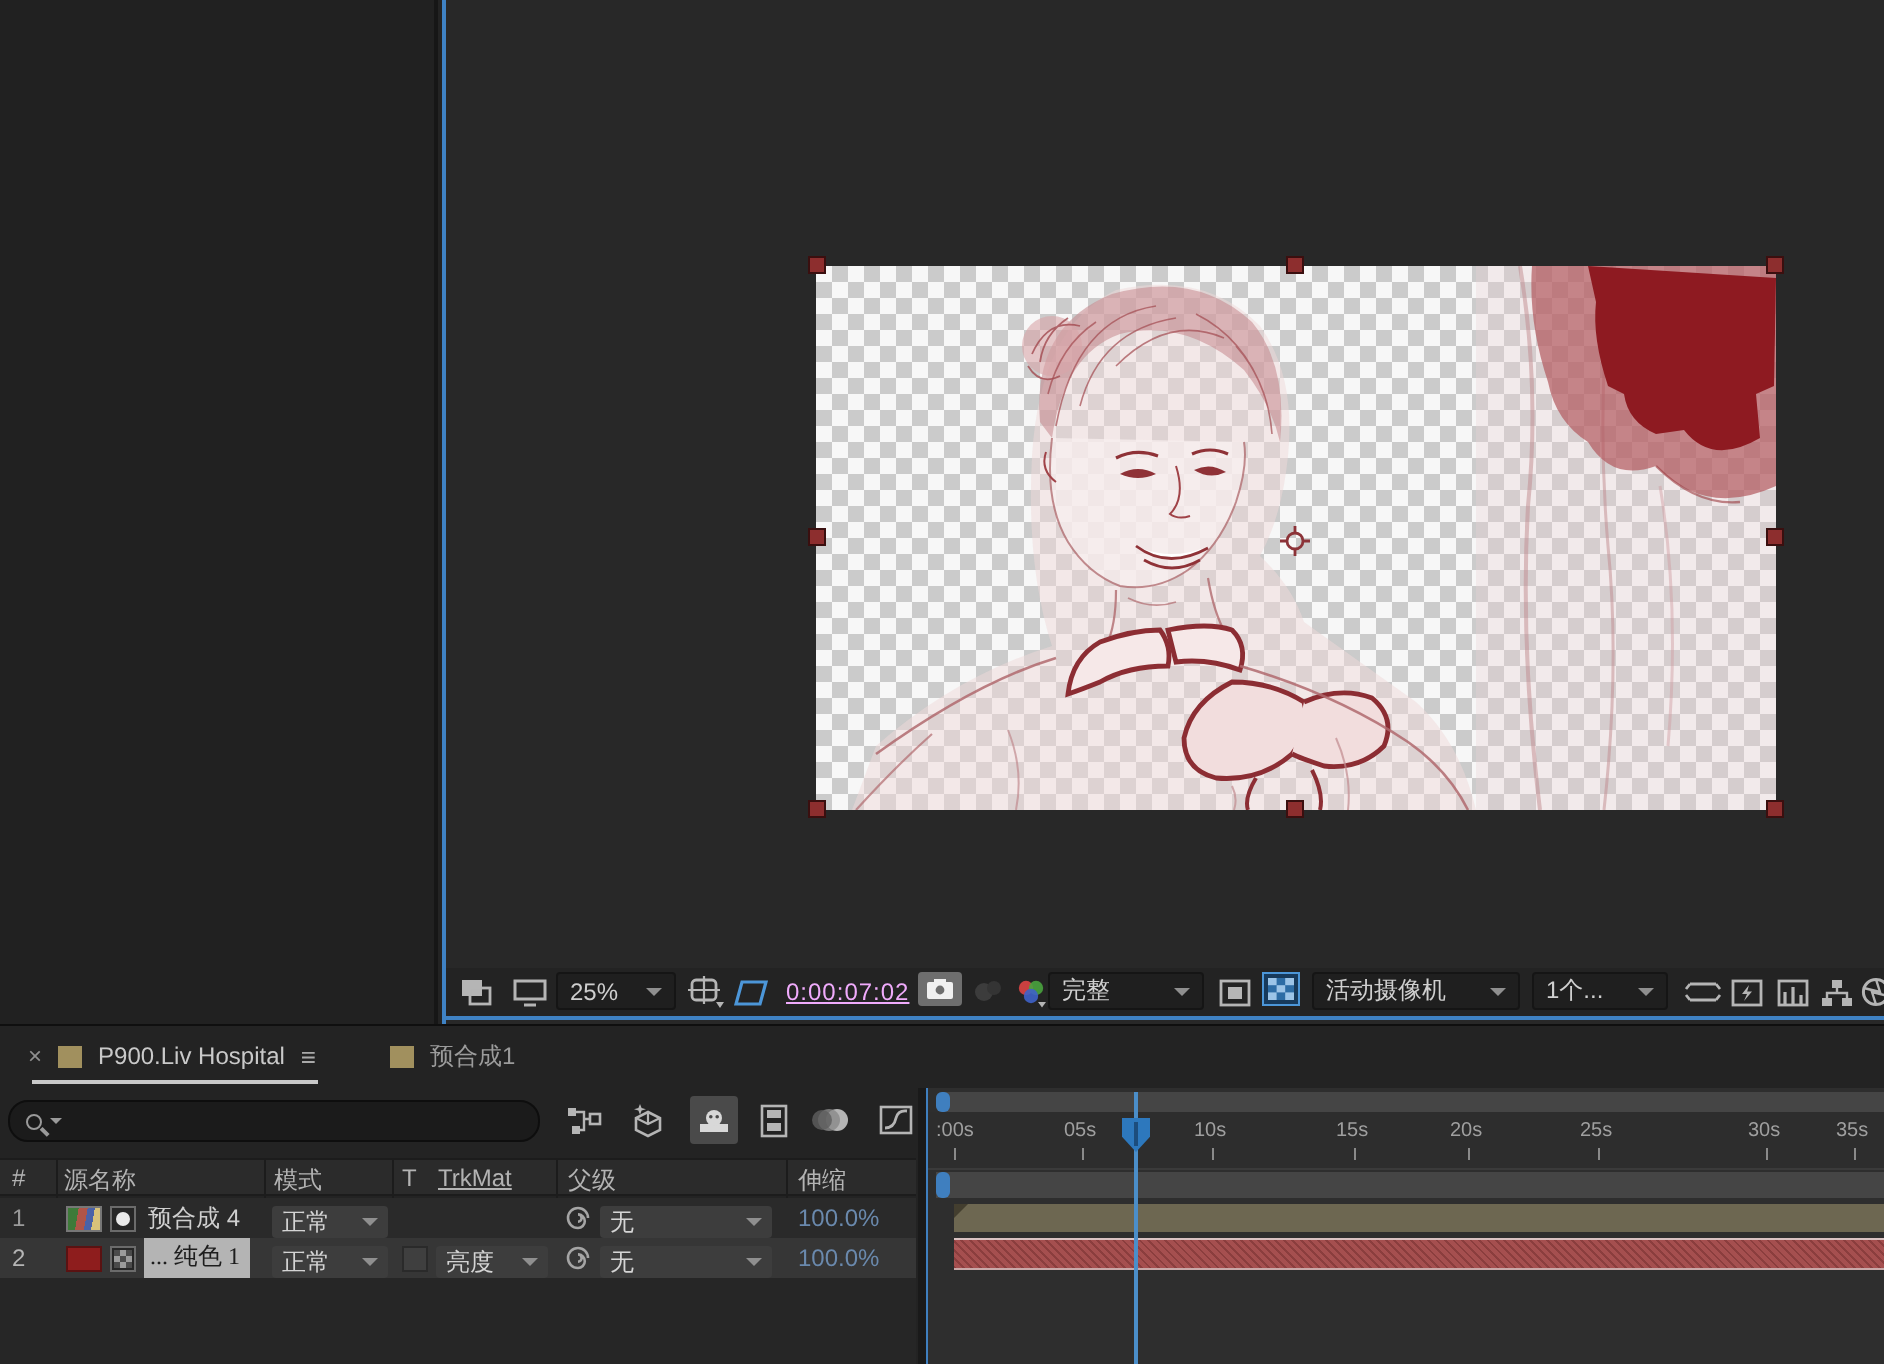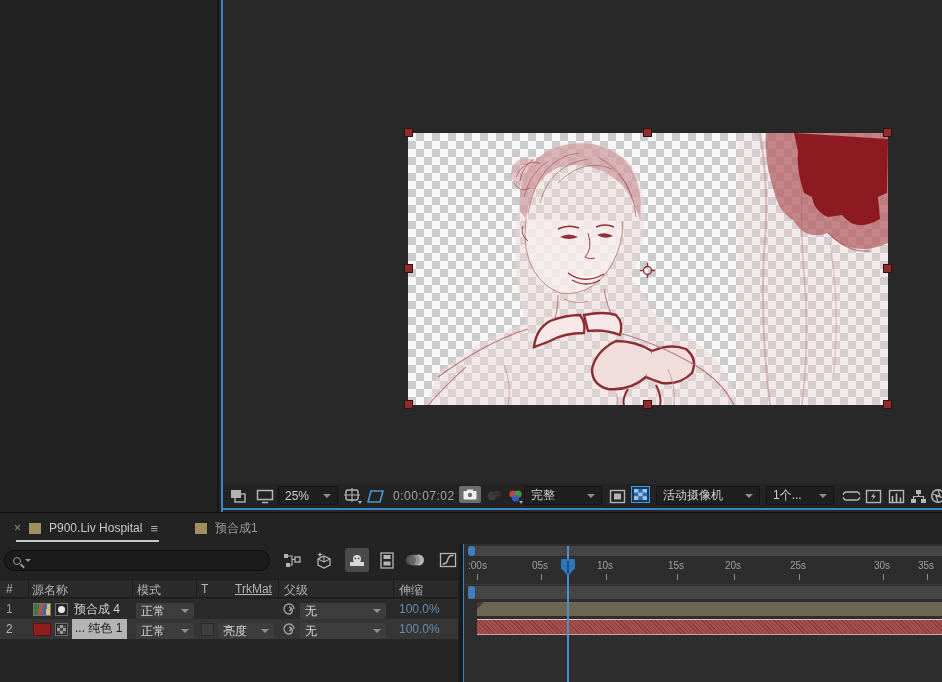--- a/index.html
+++ b/index.html
@@ -29,21 +29,21 @@
   }
   .sel-handle { position:absolute; width:7px; height:7px; background:#8d2e2e; outline:1px solid #3a0f0f; }
   .anchor-point { position:absolute; left:232px; top:130px; width:15px; height:15px; }
 
   
   .viewer-toolbar { left:2px; top:484px; width:719px; height:24px; background:#232323; display:flex; align-items:center; }
   .vt-item { position:absolute; display:flex; align-items:center; justify-content:center; height:20px; top:2px;text-align:right; }
   .vt-dd { background:#1f1f1f; border:1px solid #151515; border-radius:2px; color:#cfcfcf;
            display:flex; align-items:center; justify-content:space-between; padding:0 6px; height:19px; }
   .chev { width:0; height:0; border-left:4px solid transparent; border-right:4px solid transparent; border-top:4px solid #8f8f8f; margin-left:6px; }
-  .timecode { color:#a3a3a3; letter-spacing:.5px; }
+  .timecode { color:#f0abfc; letter-spacing:.5px;text-decoration:underline; }
   .snapshot-btn { background:#6e6e6e; border-radius:2px; width:22px; height:17px; display:flex; align-items:center; justify-content:center; }
   svg.icon { display:block; }
 
   
   .timeline-panel { left:0; top:512px; width:942px; height:170px; background:#232323; border-top:1px solid #0f0f0f; }
 
   .tabs-row { left:0; top:0; width:942px; height:30px; background:#232323; }
   .tab { position:absolute; top:0; height:30px; display:flex; align-items:center; gap:8px; }
   .tab-swatch { width:12px; height:11px; background:#a1905e; }
   .tab-underline { position:absolute; left:16px; top:27px; width:143px; height:2px; background:#c9c9c9; }
@@ -72,21 +72,21 @@
   .thumb { width:18px; height:13px; border:1px solid #777; }
   .thumb-precomp { background:linear-gradient(100deg,#3e7a39 0 30%,#b05548 30% 55%,#4a62a8 55% 75%,#d8c27a 75%); }
   .thumb-solid { background:#8e1d1d; border-color:#5a1212; }
   .badge { width:13px; height:13px; background:#262626; border:1px solid #6b6b6b; display:flex; align-items:center; justify-content:center; }
   .badge-dot { width:7px; height:7px; background:#e9e9e9; border-radius:50%; }
   .badge-checker { width:9px; height:9px;
       background-image:linear-gradient(45deg,#9a9a9a 25%,transparent 25%,transparent 75%,#9a9a9a 75%),
                        linear-gradient(45deg,#9a9a9a 25%,transparent 25%,transparent 75%,#9a9a9a 75%);
       background-size:6px 6px; background-position:0 0,3px 3px; background-color:#4a4a4a; }
   .name-normal { color:#cfcfcf; }
-  .name-selected { background:#b4b4b4; color:#1d1d1d; padding:1px 5px 2px 3px; }
+  .name-selected { background:#b4b4b4; color:#1d1d1d; padding:1px 5px 2px 3px;font-family:Liberation Serif, serif; }
   .t-box { width:13px; height:13px; background:#3f3f3f; border:1px solid #2a2a2a; }
   .stretch-val { color:#6a89ad; }
   .below-cols { left:0; top:126px; width:458px; height:44px; background:#262626; }
 
   
   .tl-right-bg { left:459px; top:31px; width:483px; height:139px; background:#2e2e2e; }
   .cols-right-divider { left:459px; top:31px; width:4px; height:139px; background:#1a1a1a; }
   .blue-divider { left:463px; top:31px; width:1px; height:139px; background:#3f7fbf; }
   .navigator-bar { left:468px; top:33px; width:474px; height:10px; background:#454545; border-radius:3px 0 0 3px; }
   .nav-cap { position:absolute; left:0; top:0; width:7px; height:10px; background:#3f7fbf; border-radius:3px; }
@@ -356,21 +356,21 @@
           <path d="M3.5,12 Q8,12 9,7 Q10,3 14.5,3.5" stroke="#b5b5b5" stroke-width="1.4" fill="none"></path>
         </svg>
       </div>
     </div>
 
     <div class="abs header-row">
       <span class="hdr" style="left:6px;">#</span>
       <span class="hdr" style="left:32px;">源名称</span>
       <span class="hdr" style="left:137px;">模式</span>
       <span class="hdr" style="left:201px;">T</span>
-      <span class="hdr" style="left:235px;text-decoration:underline;">TrkMat</span>
+      <span class="hdr" style="left:219px;text-decoration:underline;">TrkMat</span>
       <span class="hdr" style="left:284px;">父级</span>
       <span class="hdr" style="left:399px;">伸缩</span>
       <span class="col-div" style="left:28px;height:19px;"></span>
       <span class="col-div" style="left:132px;height:19px;"></span>
       <span class="col-div" style="left:196px;height:19px;"></span>
       <span class="col-div" style="left:278px;height:19px;"></span>
       <span class="col-div" style="left:393px;height:19px;"></span>
     </div>
 
     <div class="layer-row row-1">

